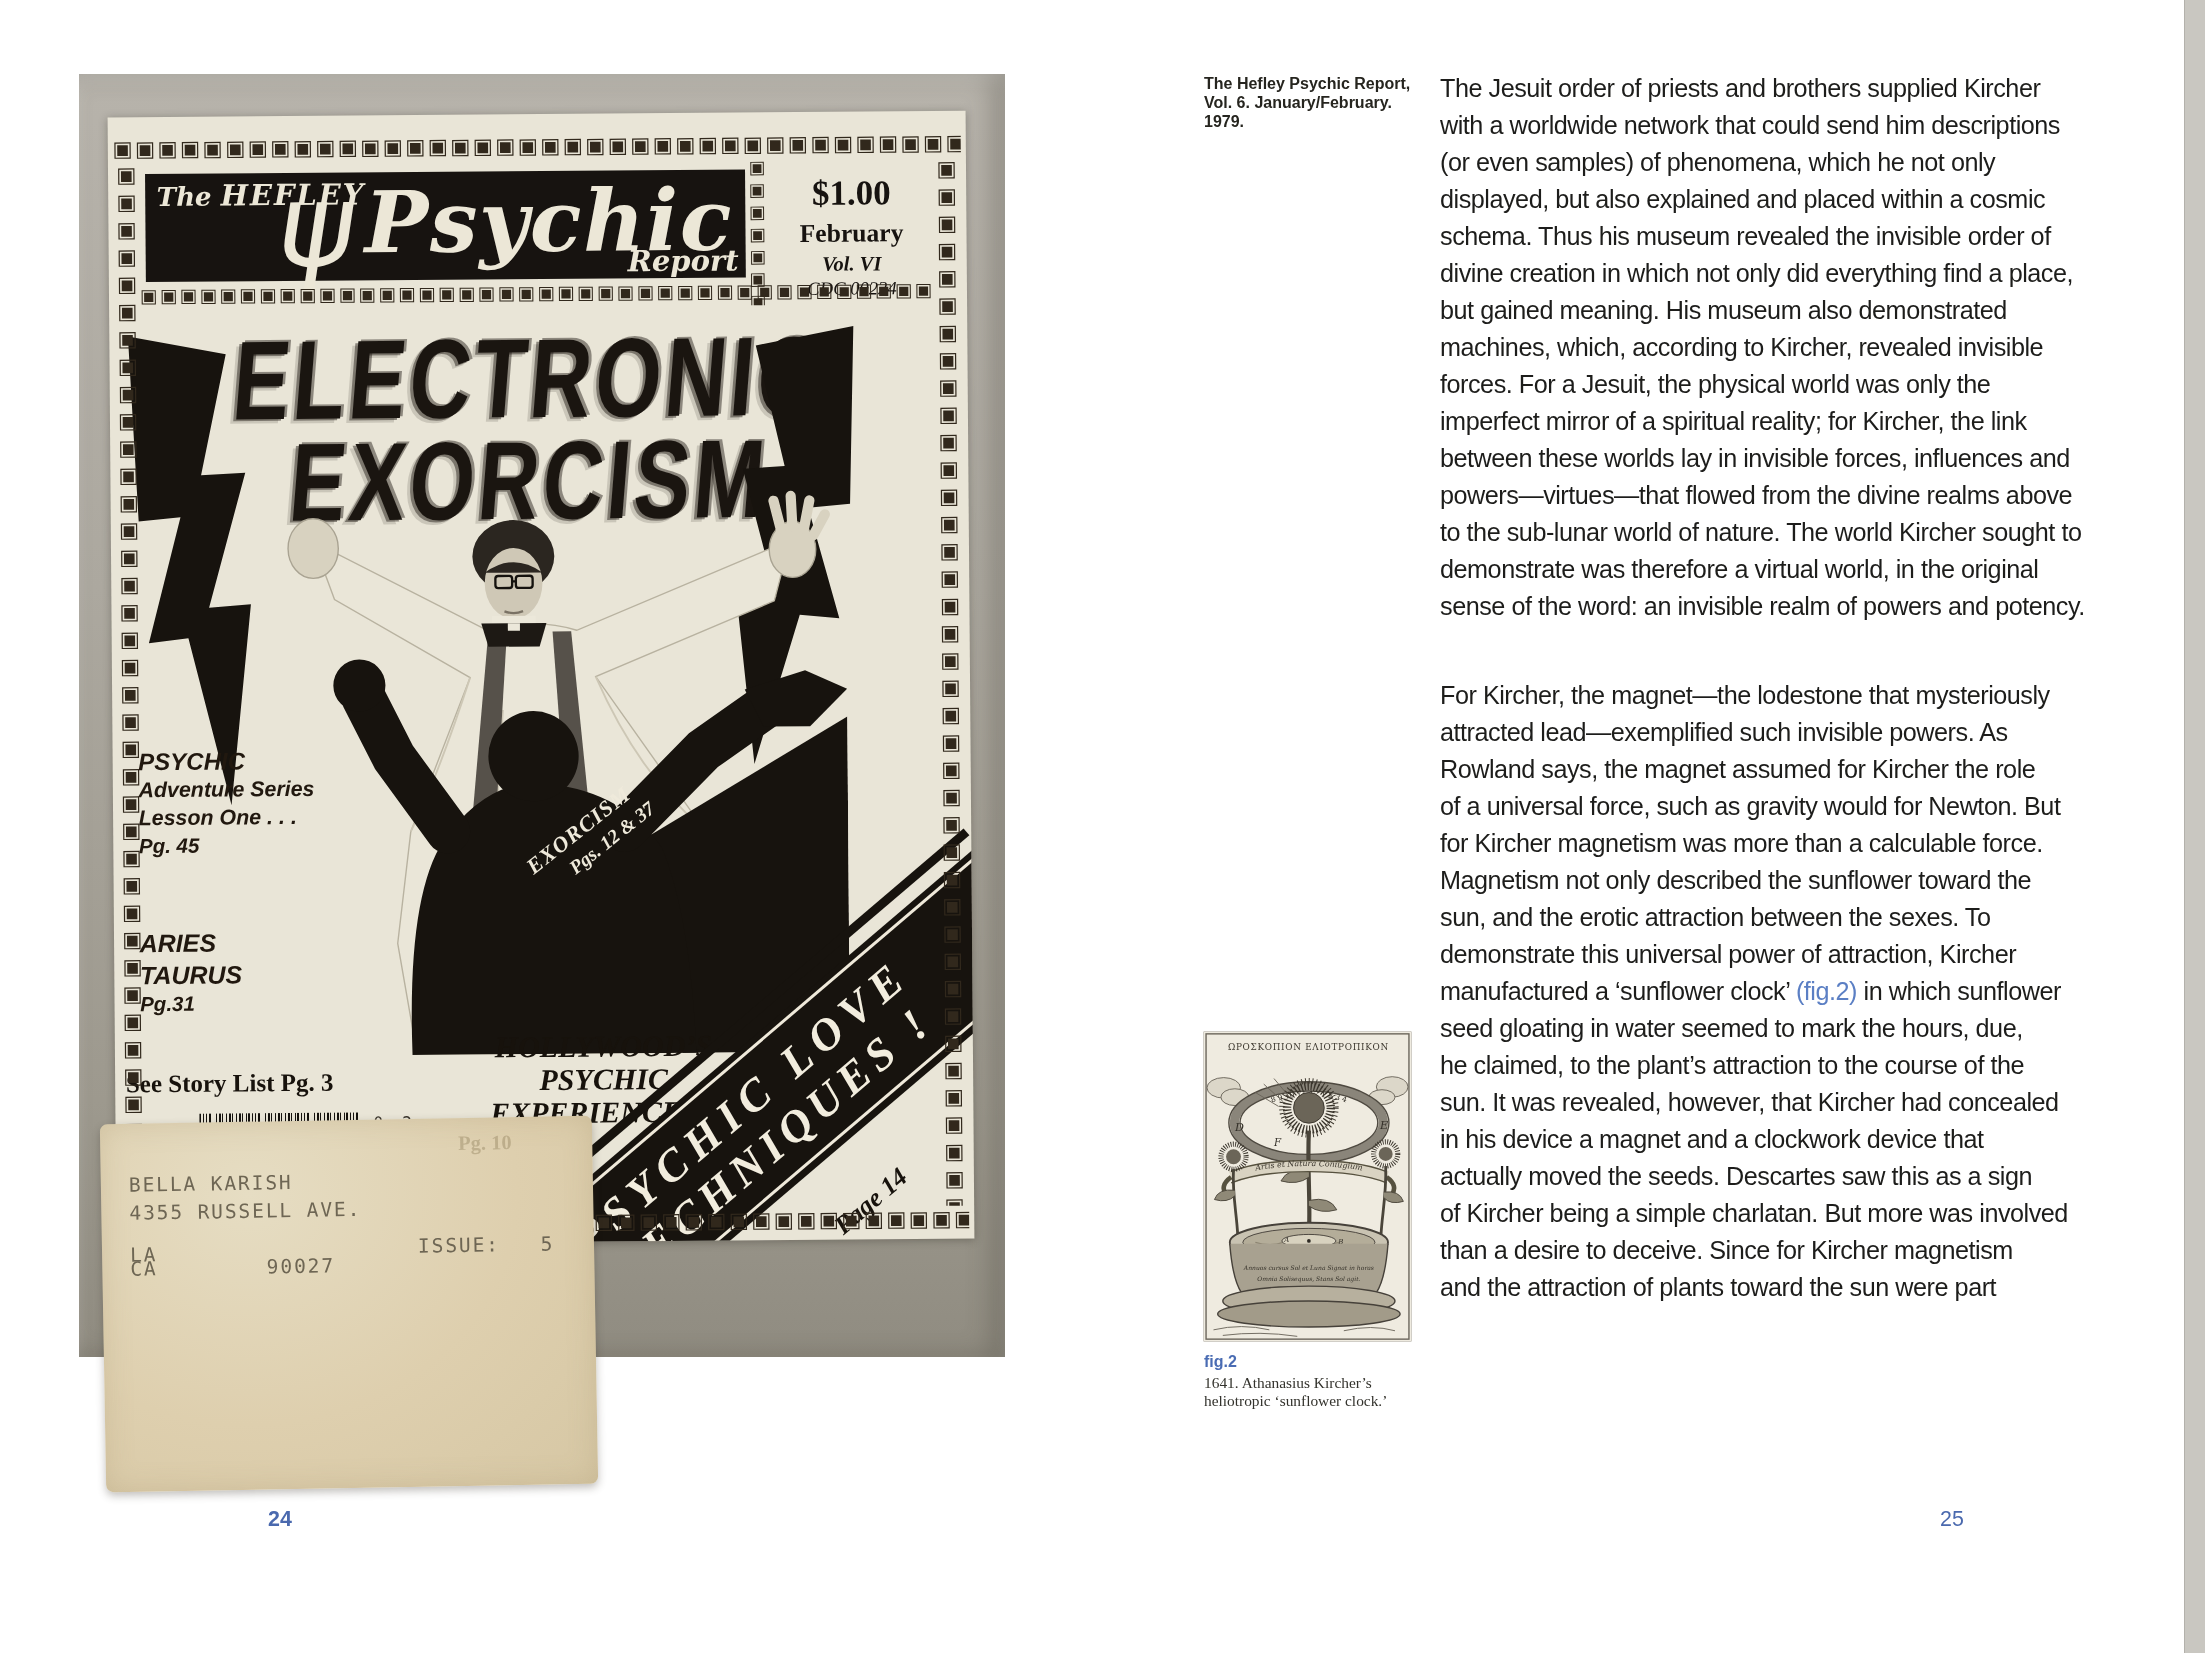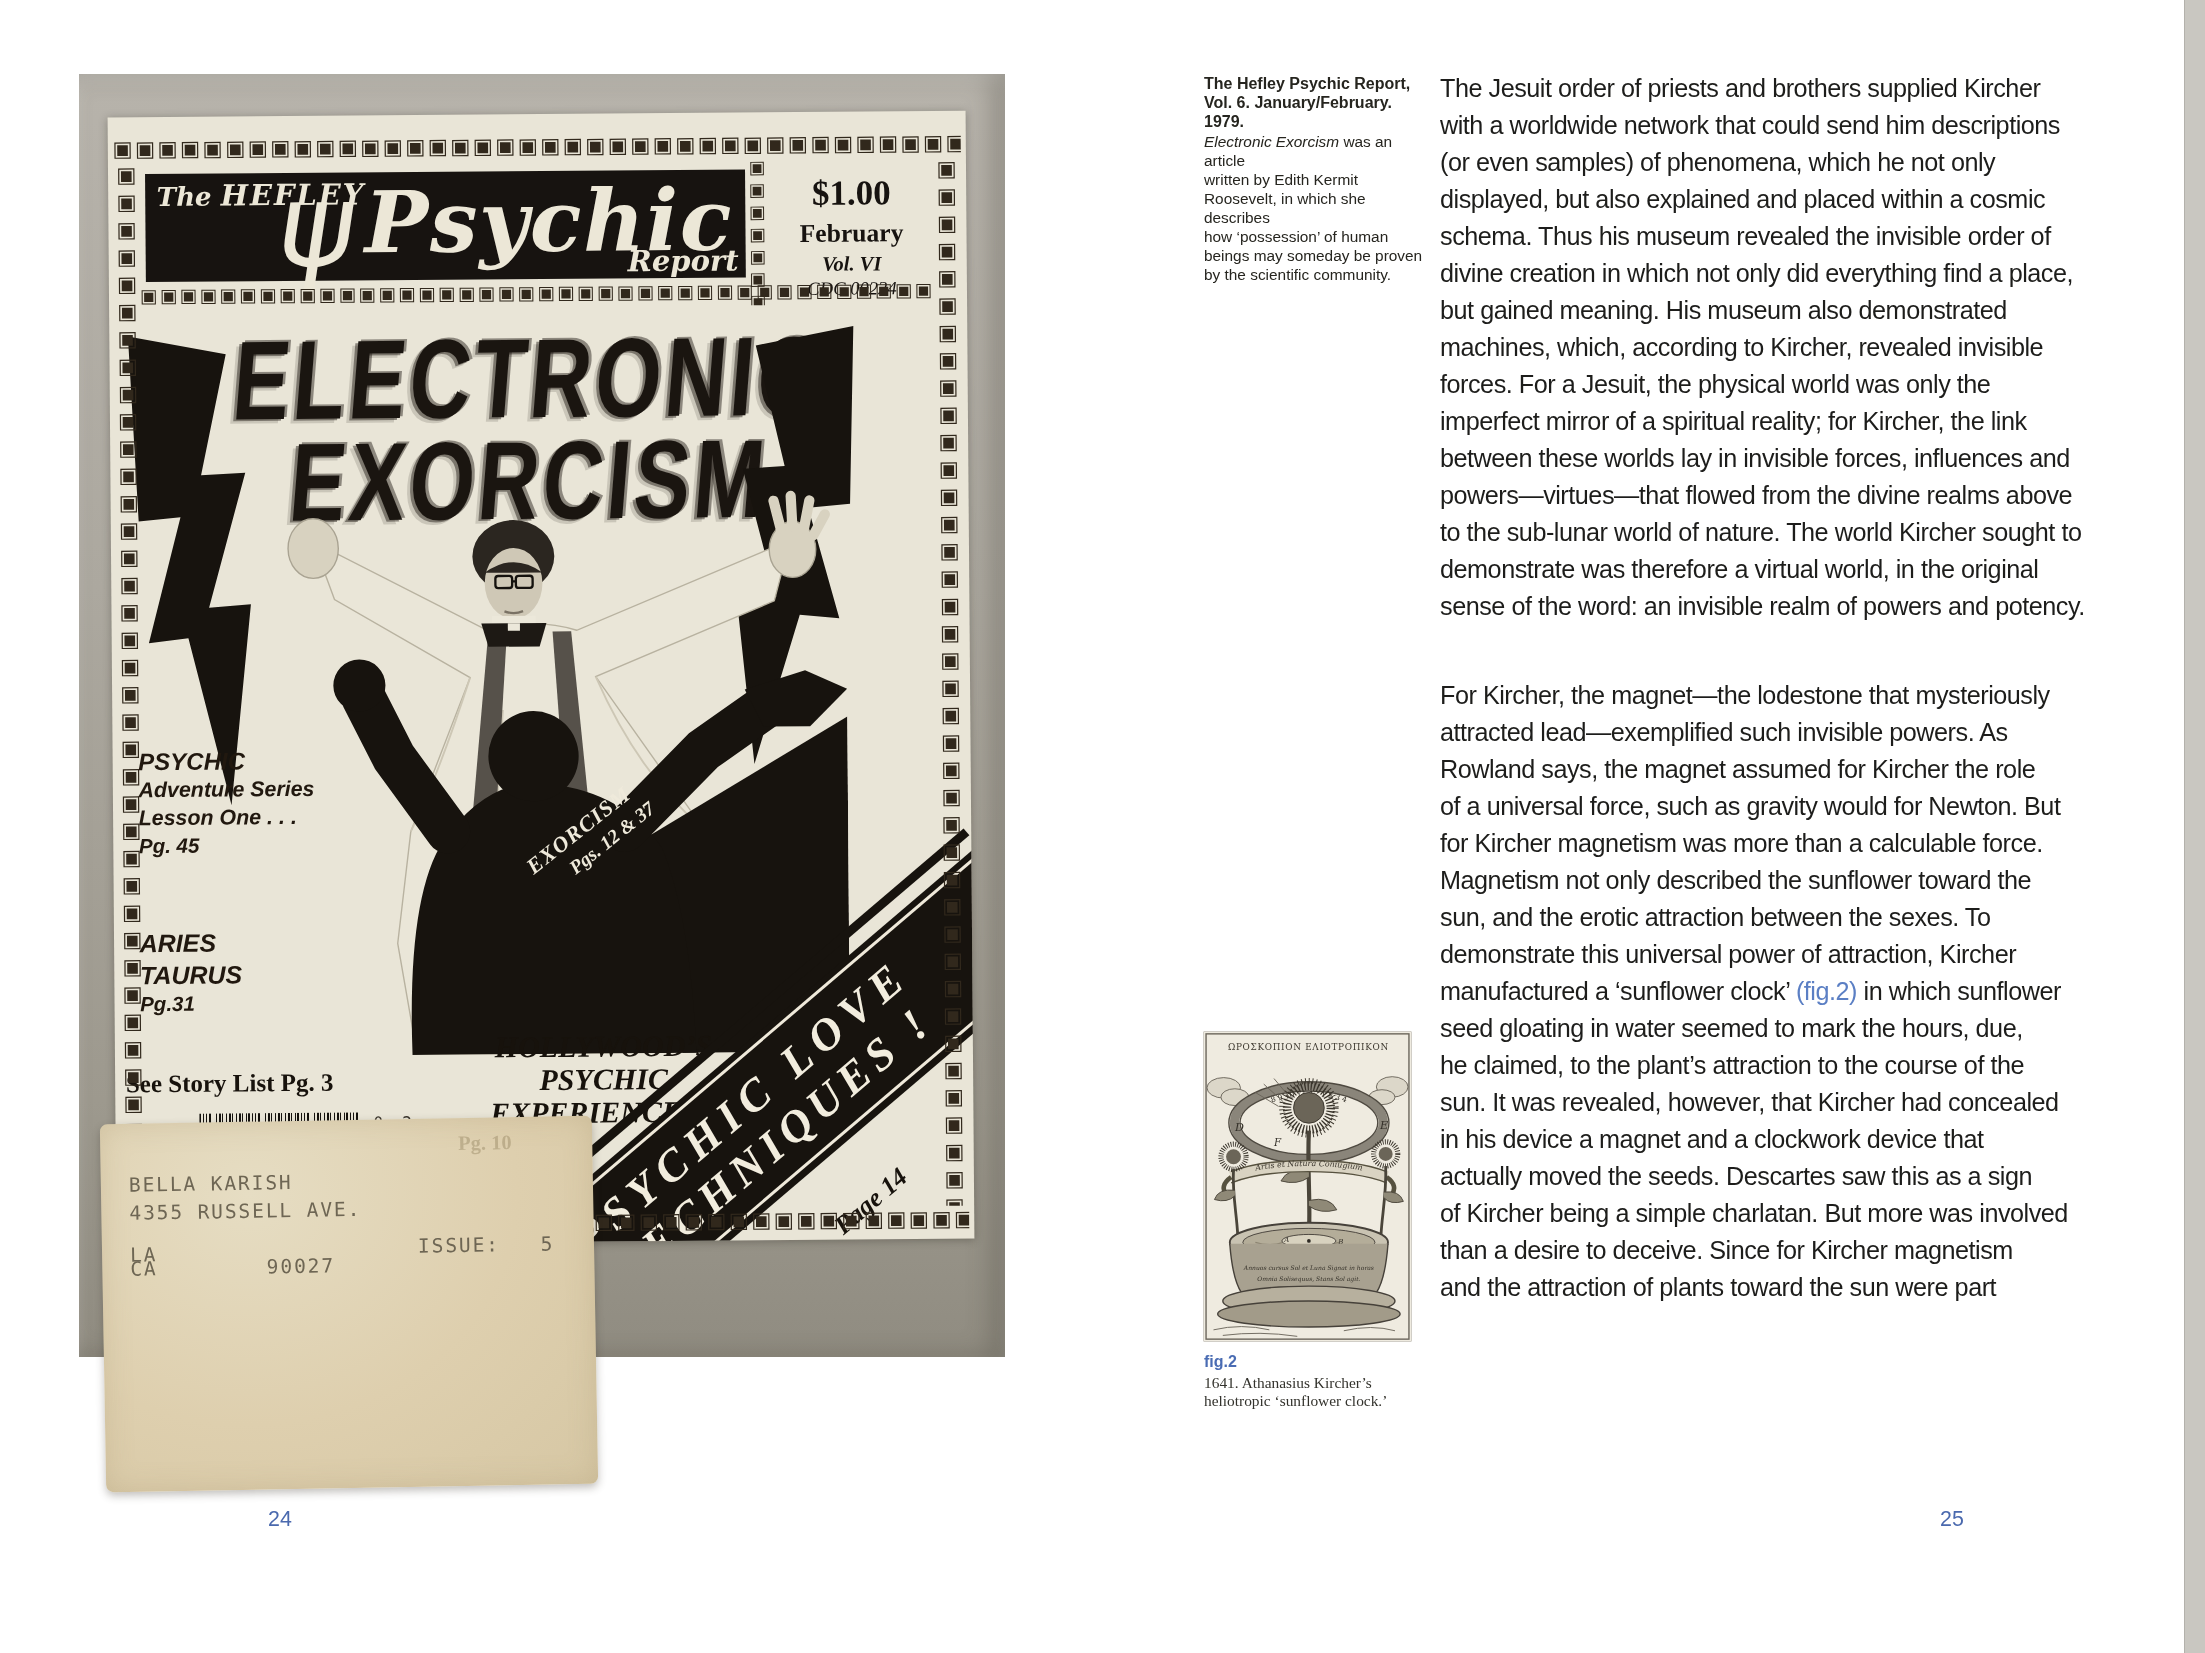--- a/index.html
+++ b/index.html
@@ -115,21 +115,21 @@
   .article p+p{margin-top:52px;}
   .fig-link{color:#5b7fc4;}
 
   .figure{position:absolute;left:1204px;top:1032px;width:207px;height:309px;background:#efebe0;
           box-shadow:0 0 0 0.5px #a39e90;}
   .figcap{position:absolute;left:1204px;top:1353px;width:223px;}
   .figcap .flabel{font-weight:bold;font-size:16px;color:#4a6cb3;font-family:"Liberation Sans",sans-serif;}
   .figcap .fcap{font-family:"Liberation Serif",serif;font-size:15.4px;line-height:18.6px;color:#33322c;margin-top:2.8px;}
 
   .folio{position:absolute;font-size:21.4px;color:#4a69ae;}
-  .folio-left{left:268px;top:1507px;}
+  .folio-left{left:268px;top:1507px;font-weight:bold;}
   .folio-right{left:1909px;top:1507px;margin-left:31px;}
 
   .edge-strip{position:absolute;left:2184px;top:0;width:21.4px;height:1654px;background:#c9c7c1;border-left:1.4px solid #b3b1ab;}
 </style>
 </head>
 <body>
 
 <div id="stage">
 
   <div class="photo">
@@ -249,21 +249,20 @@
     <div class="ltxt" style="left:28px;top:106px;margin-top:14px;">LA</div>
     <div class="ltxt" style="left:28px;top:134px;">CA        90027</div>
     <div class="ltxt" style="left:316px;top:116px;">ISSUE:   5</div>
   </div>
 
   <div class="folio folio-left">24</div>
 
   <div class="sidebar-cap">
     <div class="cap-bold">The Hefley Psychic Report,</div>
     <div class="cap-bold">Vol. 6. January/February. 1979.</div>
-    <div class="cap-lines"><span class="ital">Electronic Exorcism</span> was an article<br>written by Edith Kermit<br>Roosevelt, in which she describes<br>how ‘possession’ of human<br>beings may someday be proven<br>by the scientific community.</div>
   </div>
 
   <div class="article">
     <p>The Jesuit order of priests and brothers supplied Kircher<br>with a worldwide network that could send him descriptions<br>(or even samples) of phenomena, which he not only<br>displayed, but also explained and placed within a cosmic<br>schema. Thus his museum revealed the invisible order of<br>divine creation in which not only did everything find a place,<br>but gained meaning. His museum also demonstrated<br>machines, which, according to Kircher, revealed invisible<br>forces. For a Jesuit, the physical world was only the<br>imperfect mirror of a spiritual reality; for Kircher, the link<br>between these worlds lay in invisible forces, influences and<br>powers—virtues—that flowed from the divine realms above<br>to the sub-lunar world of nature. The world Kircher sought to<br>demonstrate was therefore a virtual world, in the original<br>sense of the word: an invisible realm of powers and potency.</p>
     <p>For Kircher, the magnet—the lodestone that mysteriously<br>attracted lead—exemplified such invisible powers. As<br>Rowland says, the magnet assumed for Kircher the role<br>of a universal force, such as gravity would for Newton. But<br>for Kircher magnetism was more than a calculable force.<br>Magnetism not only described the sunflower toward the<br>sun, and the erotic attraction between the sexes. To<br>demonstrate this universal power of attraction, Kircher<br>manufactured a ‘sunflower clock’ <span class="fig-link">(fig.2)</span> in which sunflower<br>seed gloating in water seemed to mark the hours, due,<br>he claimed, to the plant’s attraction to the course of the<br>sun. It was revealed, however, that Kircher had concealed<br>in his device a magnet and a clockwork device that<br>actually moved the seeds. Descartes saw this as a sign<br>of Kircher being a simple charlatan. But more was involved<br>than a desire to deceive. Since for Kircher magnetism<br>and the attraction of plants toward the sun were part</p>
   </div>
 
   <svg class="figure" viewBox="0 0 444 664">
     <rect x="4" y="4" width="436" height="656" fill="#efebe0" stroke="#6b665c" stroke-width="3"></rect>
     <text x="224" y="38" font-family="DejaVu Serif, serif" font-size="19" letter-spacing="1.5" text-anchor="middle" fill="#3c372e">ΩΡΟΣΚΟΠΙΟΝ  ΕΛΙΟΤΡΟΠΙΚΟΝ</text>

